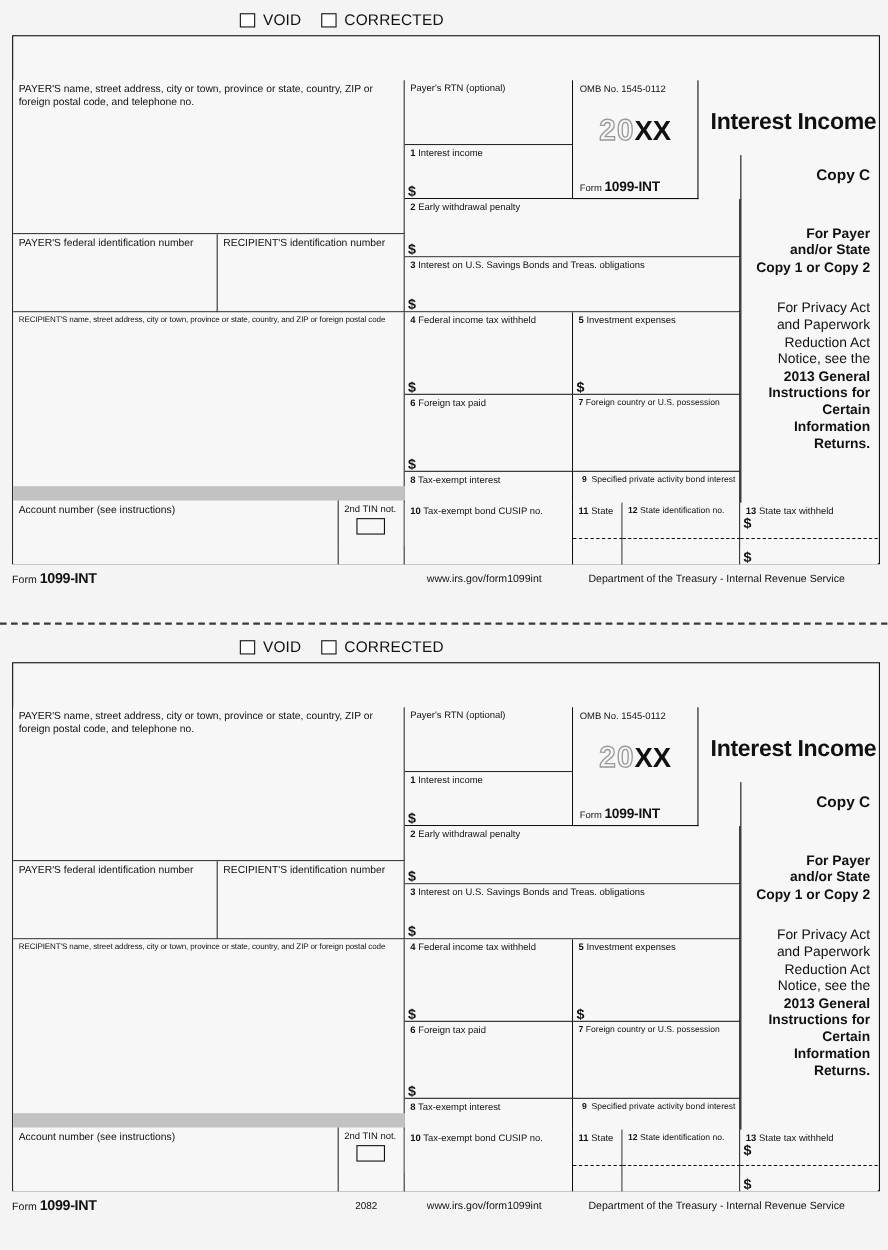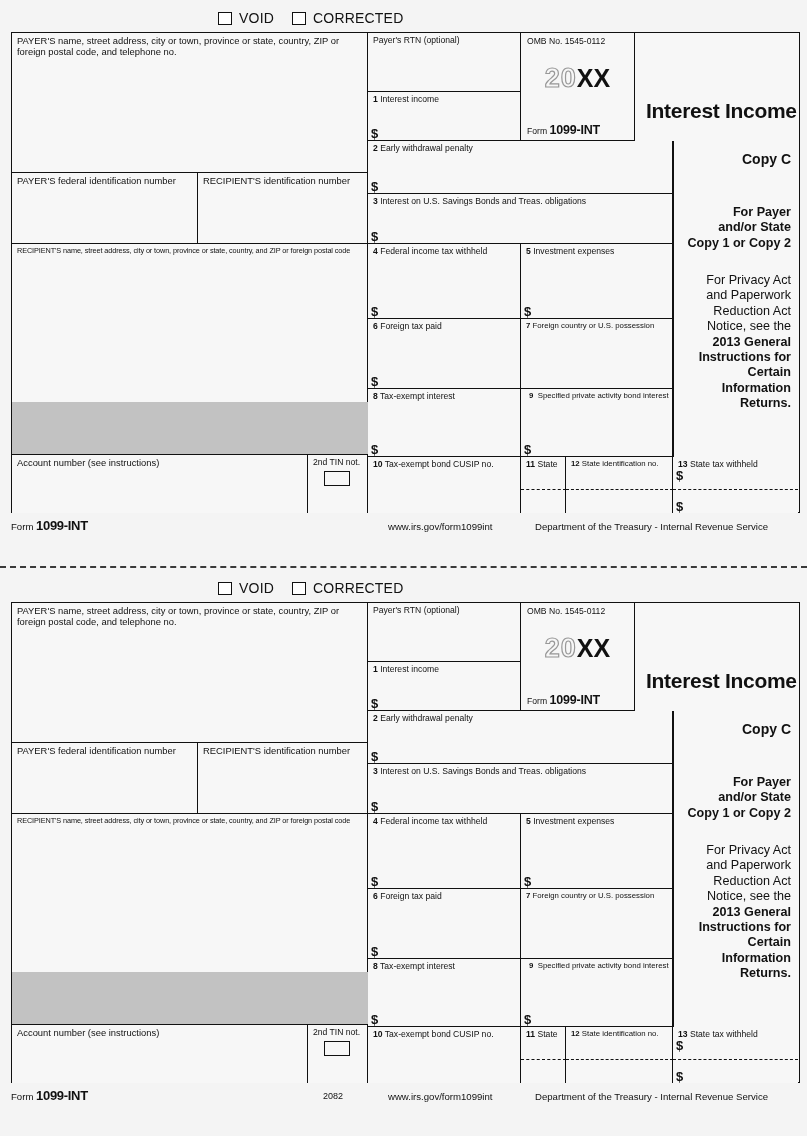--- a/index.html
+++ b/index.html
@@ -25,21 +25,21 @@
   .chklabel{font-size:14px;letter-spacing:.2px;color:#111;}
 
   
   .frame{position:absolute;left:11px;top:32px;width:789px;height:481px;
          border:1.6px solid #111;box-sizing:border-box;background:#f7f7f7;}
 
   
   .cell{position:absolute;box-sizing:border-box;background:#f7f7f7;}
   .bl{border-left:1.1px solid #111;}
   .br{border-right:1.1px solid #111;}
-  .bb{border-bottom:1.1px solid #111;}
+  .bb{border-bottom:1.1px solid #111;margin-top:40px;}
   .lab{position:absolute;left:5px;top:2px;font-size:8.6px;line-height:10.5px;color:#111;white-space:nowrap;}
   .lab.wrap{white-space:normal;width:96%;}
   .num{font-weight:bold;}
   .dollar{position:absolute;left:3px;bottom:0px;font-size:13px;font-weight:bold;color:#111;line-height:13px;}
 
   
   .lab.big{font-size:9.4px;line-height:11px;}
   .lab.tiny{font-size:7.3px;line-height:9px;letter-spacing:-.1px;}
 
   

